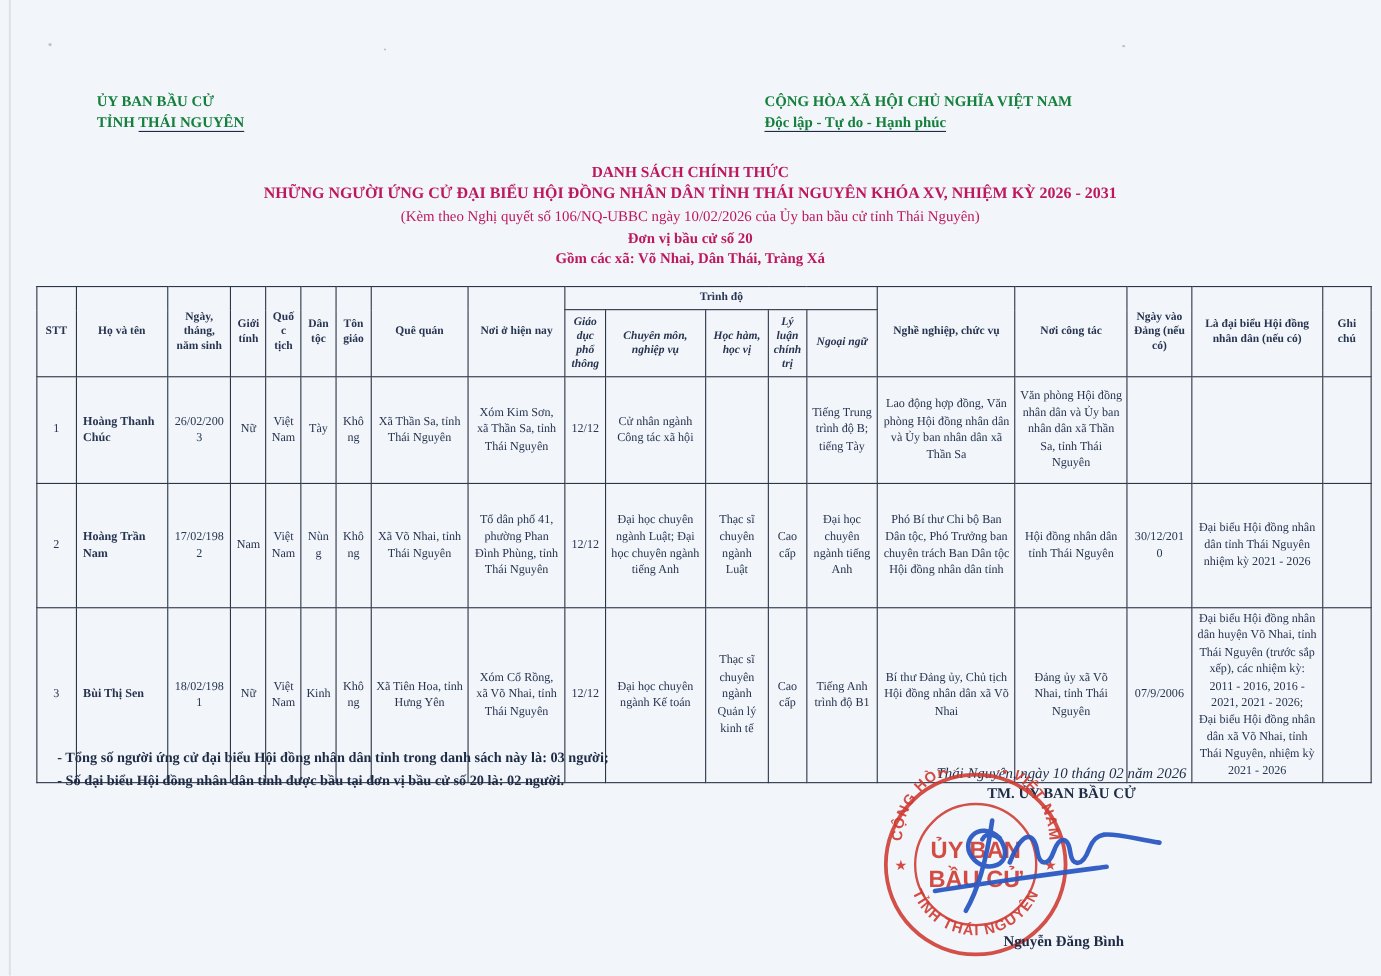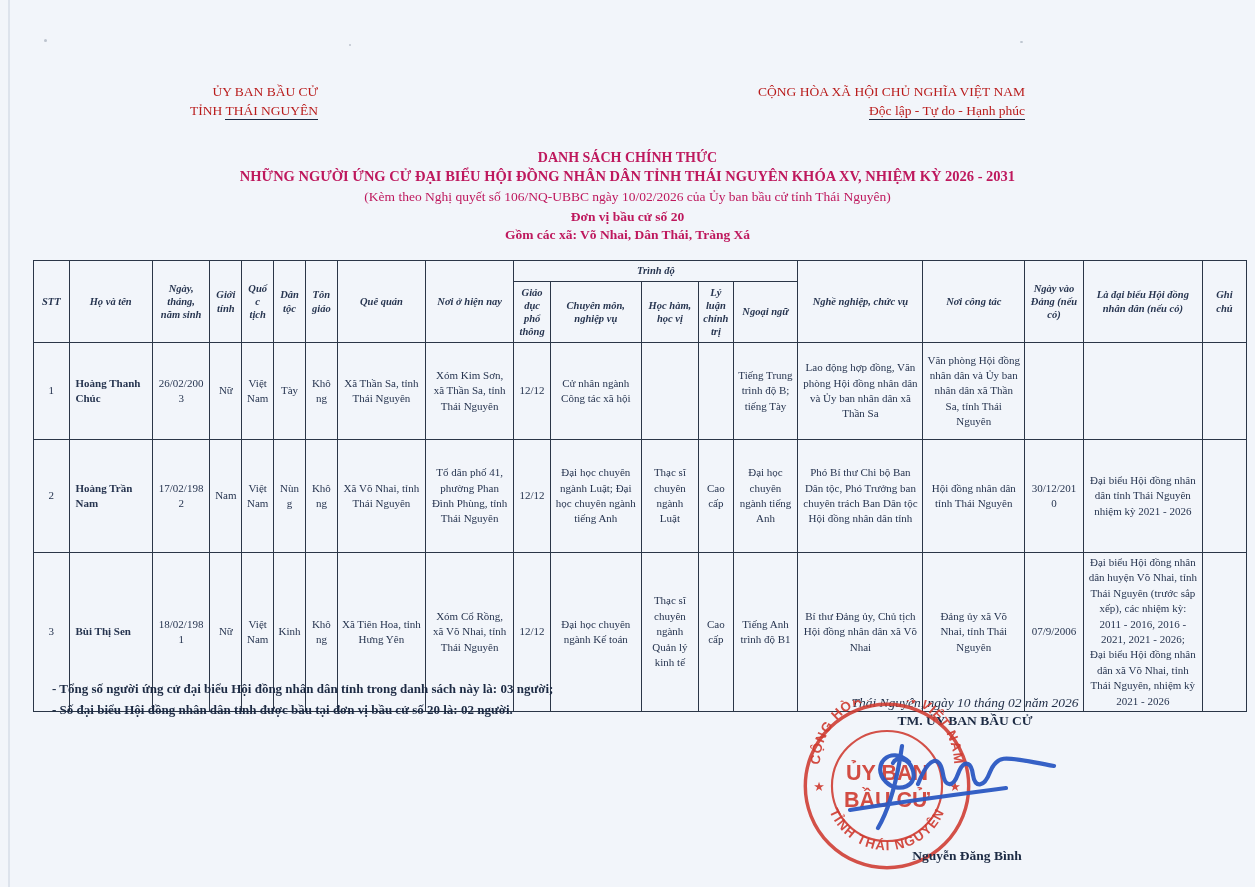--- a/index.html
+++ b/index.html
@@ -7,42 +7,42 @@
     width:1255px;height:887px;overflow:hidden;position:relative;
     background:#f2f5fa;
     font-family:"Liberation Serif","DejaVu Serif",serif;
     color:#22304a;
   }
   .abs{position:absolute;}
   .scan-edge{left:8px;top:0;width:2px;height:887px;background:#dde3ec;}
   .speck{border-radius:50%;background:#9aa3b0;opacity:.6;}
 
   
-  .hdr{line-height:19px;font-size:13.5px;font-weight:normal;text-align:right;color:#b91c1c;}
+  .hdr{line-height:19px;font-size:13.5px;font-weight:bold;text-align:left;color:#15803d;}
   .hdr .u{border-bottom:1.6px solid #1d2b44;padding-bottom:1px;}
 
   
   .title-line{left:0;width:1255px;text-align:center;color:#be185d;}
   .t1{top:150px;font-size:14px;font-weight:bold;}
   .t2{top:168px;font-size:14.5px;font-weight:bold;}
   .t3{top:189px;font-size:13.5px;}
   .t4{top:209px;font-size:13.5px;font-weight:bold;}
   .t5{top:227px;font-size:13.5px;font-weight:bold;}
 
   
   table{border-collapse:collapse;table-layout:fixed;width:1214px;}
   th,td{
     border:1.5px solid #2b3647;
     padding:2px 4px;
     text-align:center;vertical-align:middle;
     color:#273550;
     word-wrap:break-word;
   }
   thead th{font-size:10.5px;font-weight:bold;line-height:1.25;}
-  thead tr.group-row th{height:16px;font-style:italic;}
+  thead tr.group-row th{height:16px;}
   thead tr.sub-row th{height:56px;font-style:italic;}
   tbody td{font-size:11px;line-height:1.4;}
   tbody tr:nth-child(1){height:97px;}
   tbody tr:nth-child(2){height:113px;}
   tbody tr:nth-child(3){height:114px;}
   td.name-cell{text-align:left;font-weight:bold;padding-left:6px;}
   td.council-cell{white-space:pre-line;}
 
   
   .notes{left:52px;top:678px;font-size:13px;font-weight:bold;line-height:21px;color:#1d2b44;}

